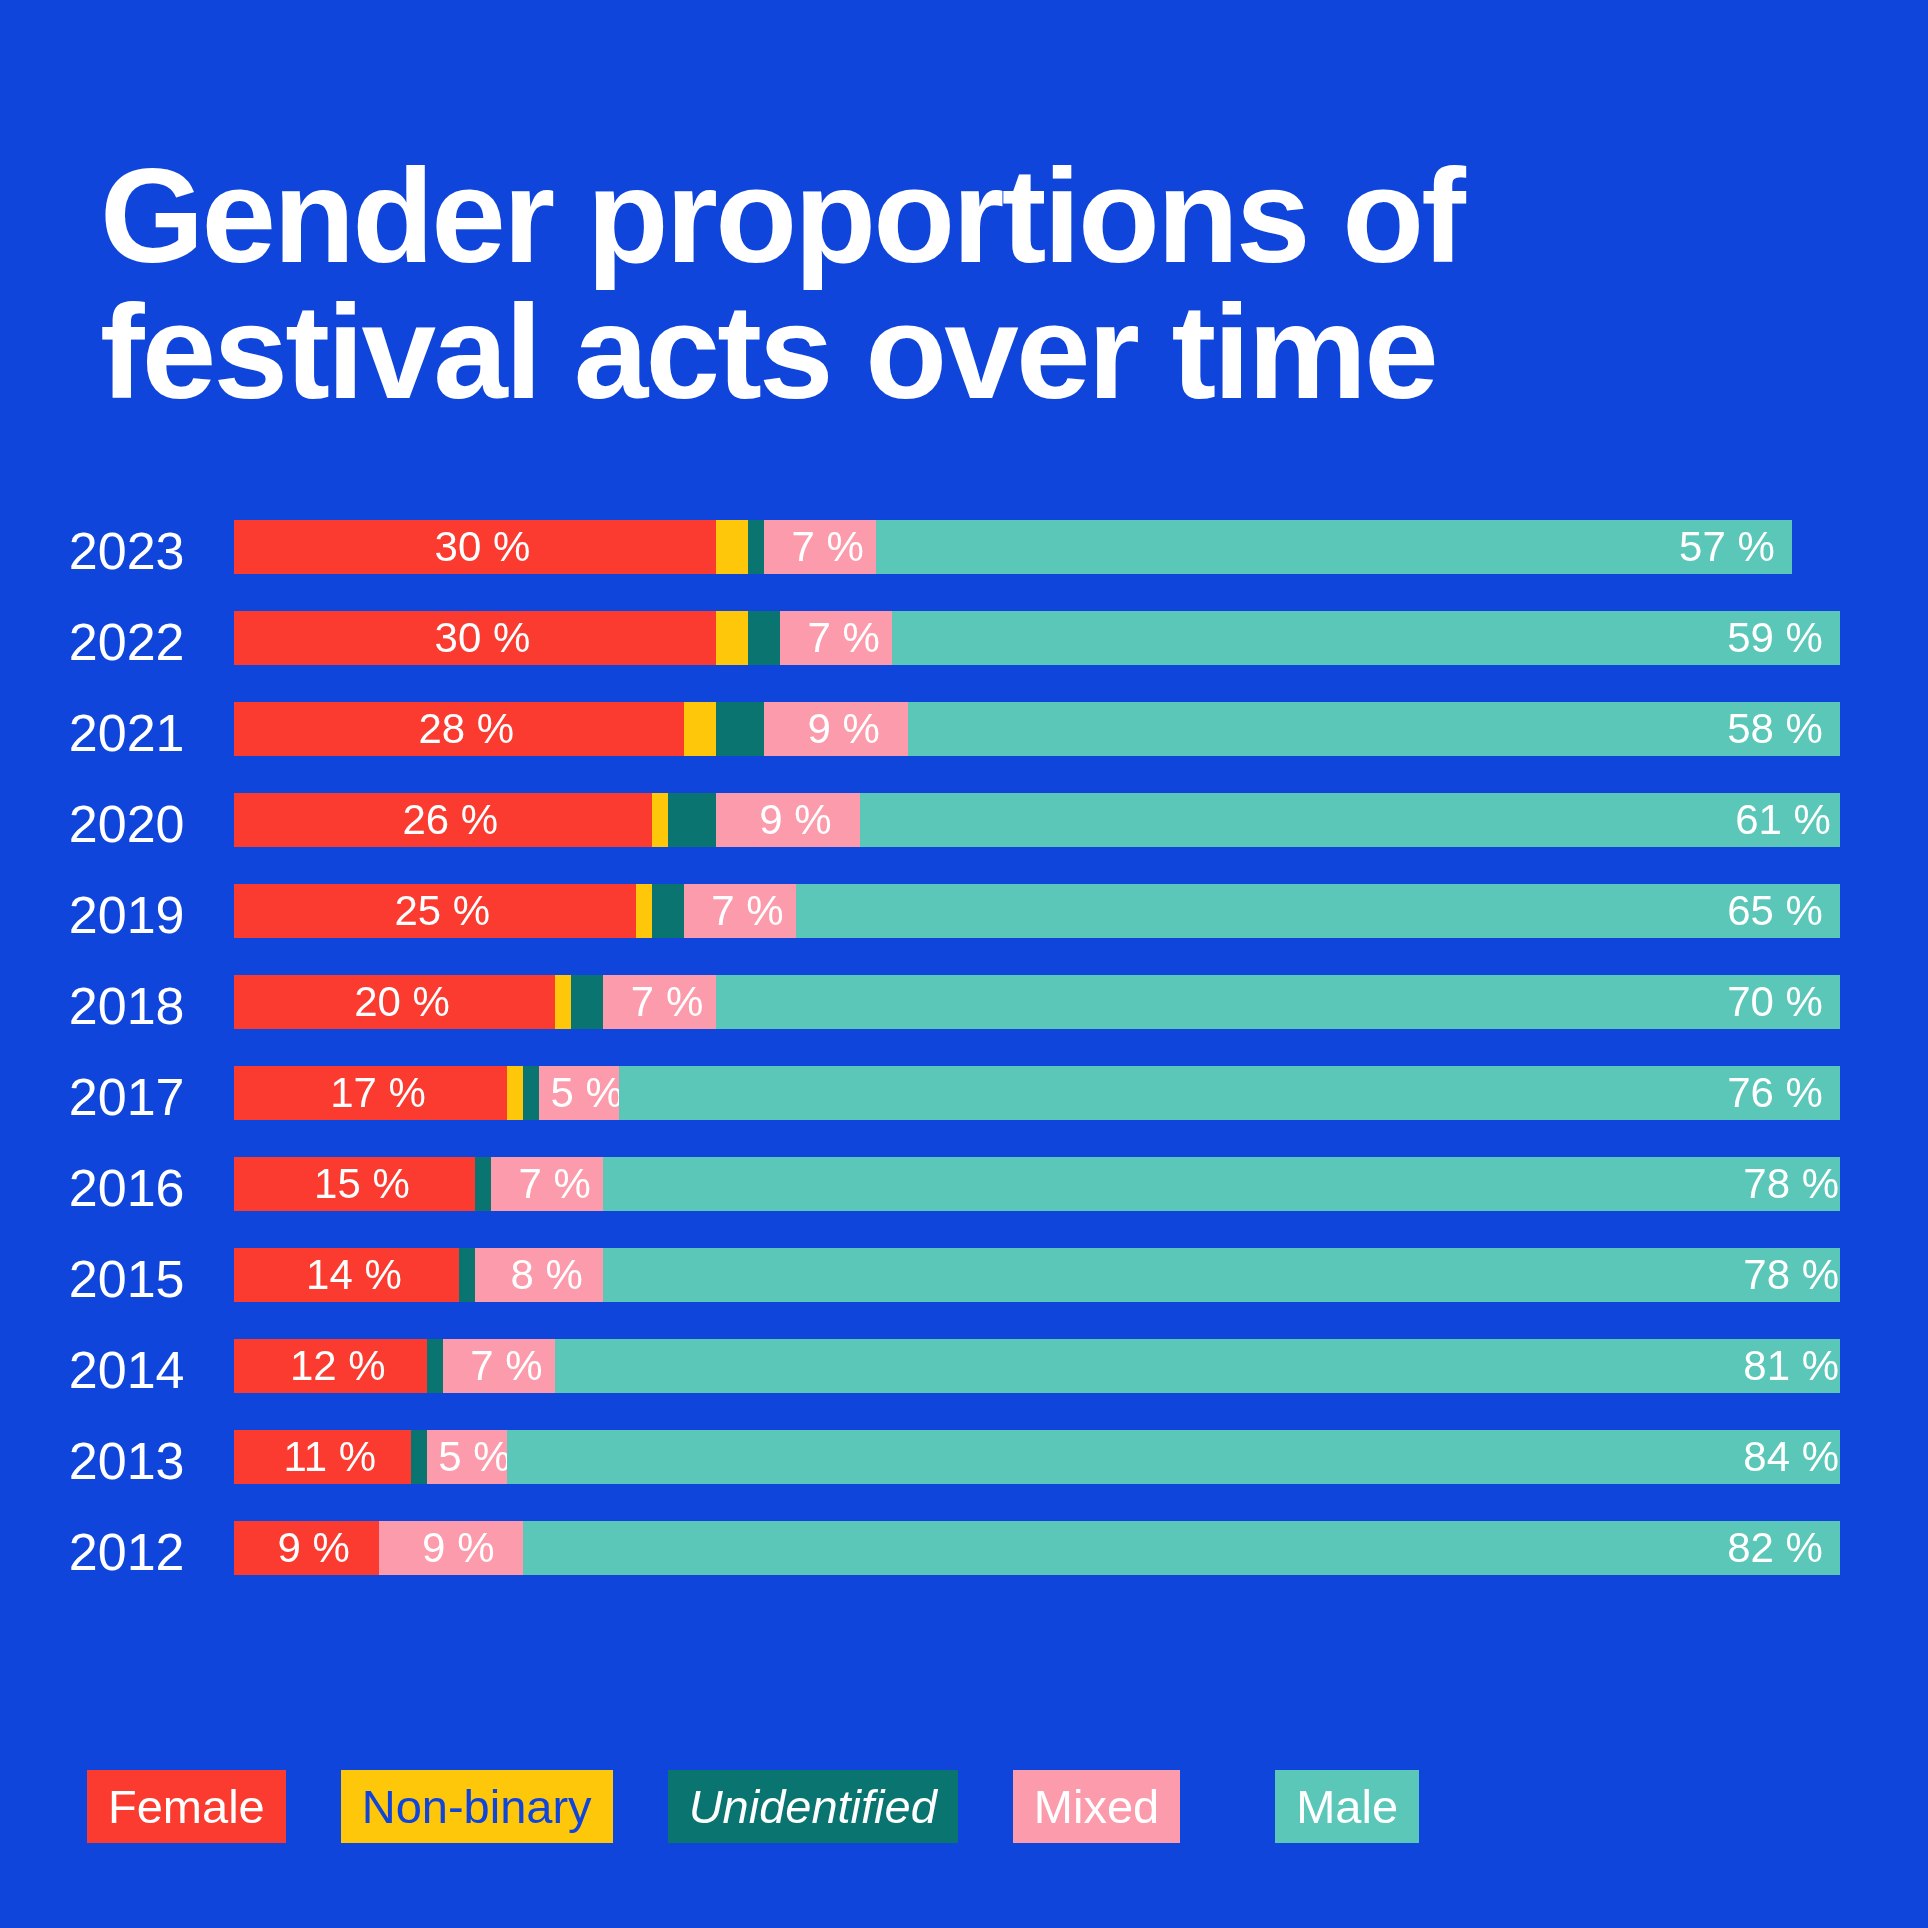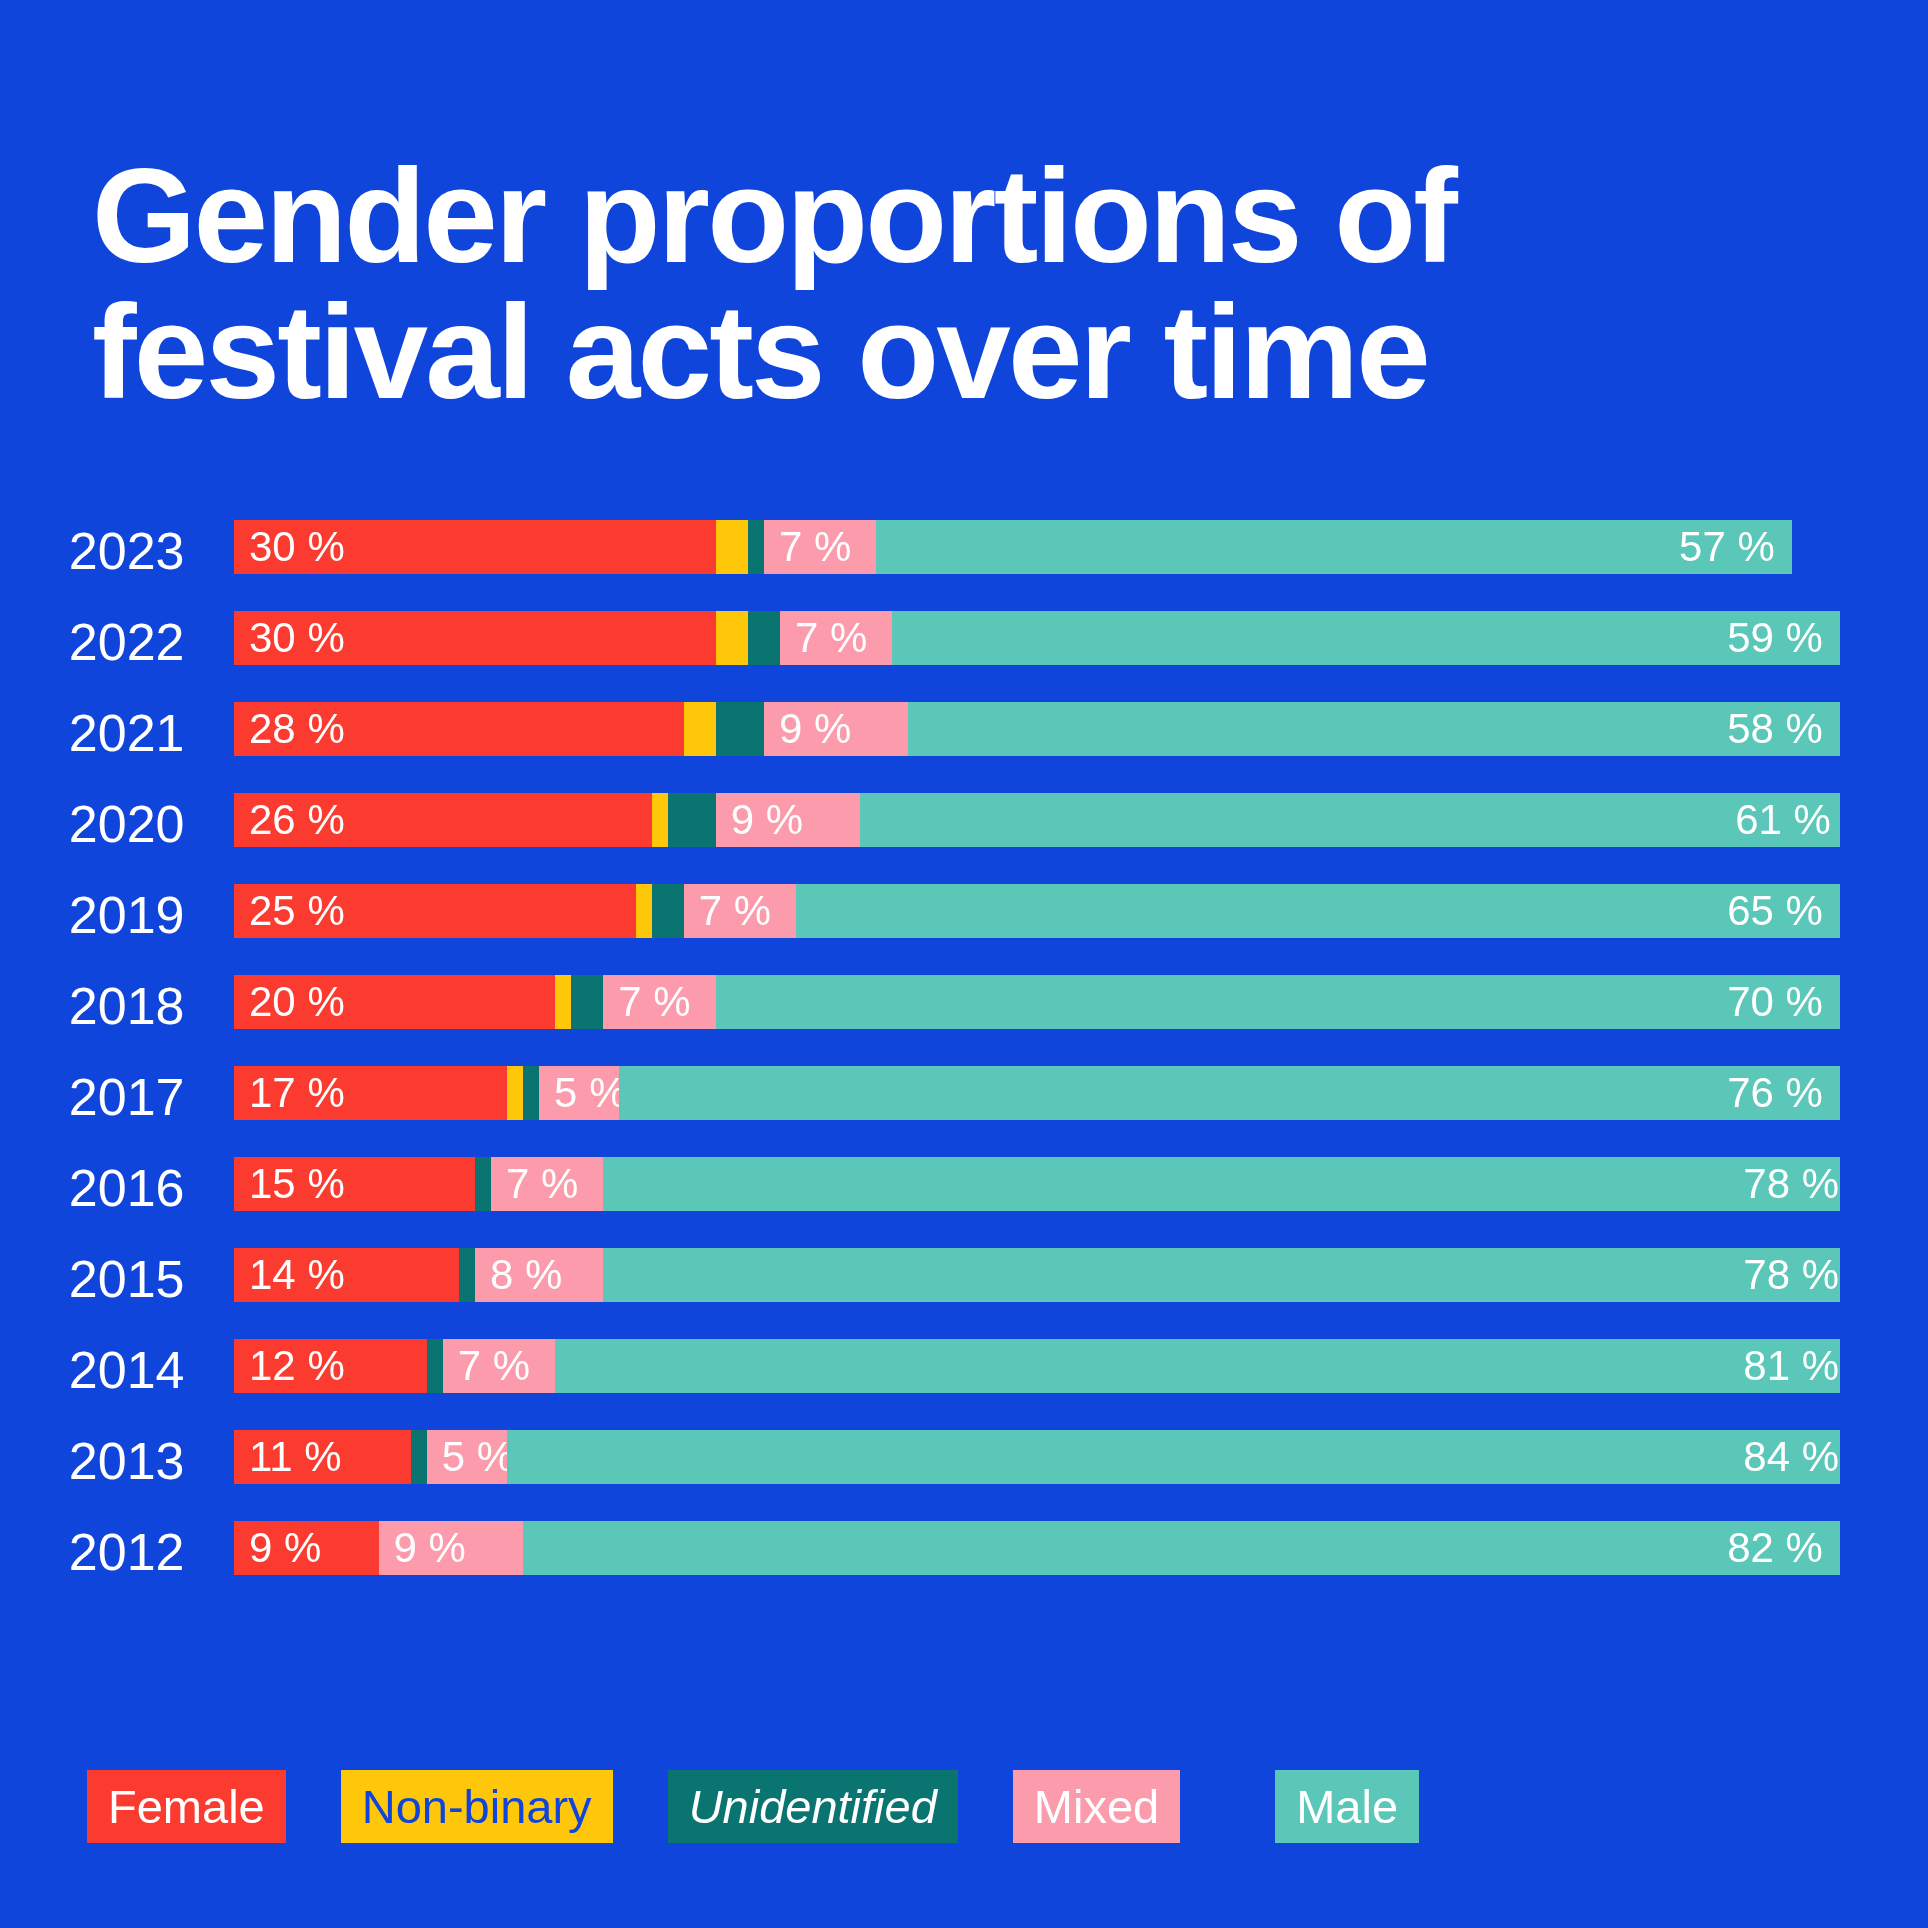--- a/index.html
+++ b/index.html
@@ -16,21 +16,21 @@
     position: relative;
     width: 1928px;
     height: 1928px;
     background: #1045DC;
     box-sizing: border-box;
   }
 
   
   #title {
     position: absolute;
-    left: 92px;
+    left: 100px;
     top: 58px;
     width: 1751px;
     color: #FFFFFF;
     font-size: 134px;
     line-height: 1.02;
     font-weight: 700;
     letter-spacing: -2.8px;
     white-space: pre-line;
   }
 
@@ -77,20 +77,21 @@
     overflow: hidden;
   }
 
   .seg {
     position: relative;
     display: flex;
     align-items: center;
     height: 100%;
     flex: 0 0 auto;
     overflow: hidden;
+    justify-content: center;
   }
   .seg-female   { background: #FB3B30; }
   .seg-nonbin   { background: #FFC709; }
   .seg-unid     { background: #0A7570; }
   .seg-mixed    { background: #FB9BAC; }
   .seg-male     { background: #5AC7B8; }
 
   .seg-value {
     color: #FFFFFF;
     font-size: 42px;

